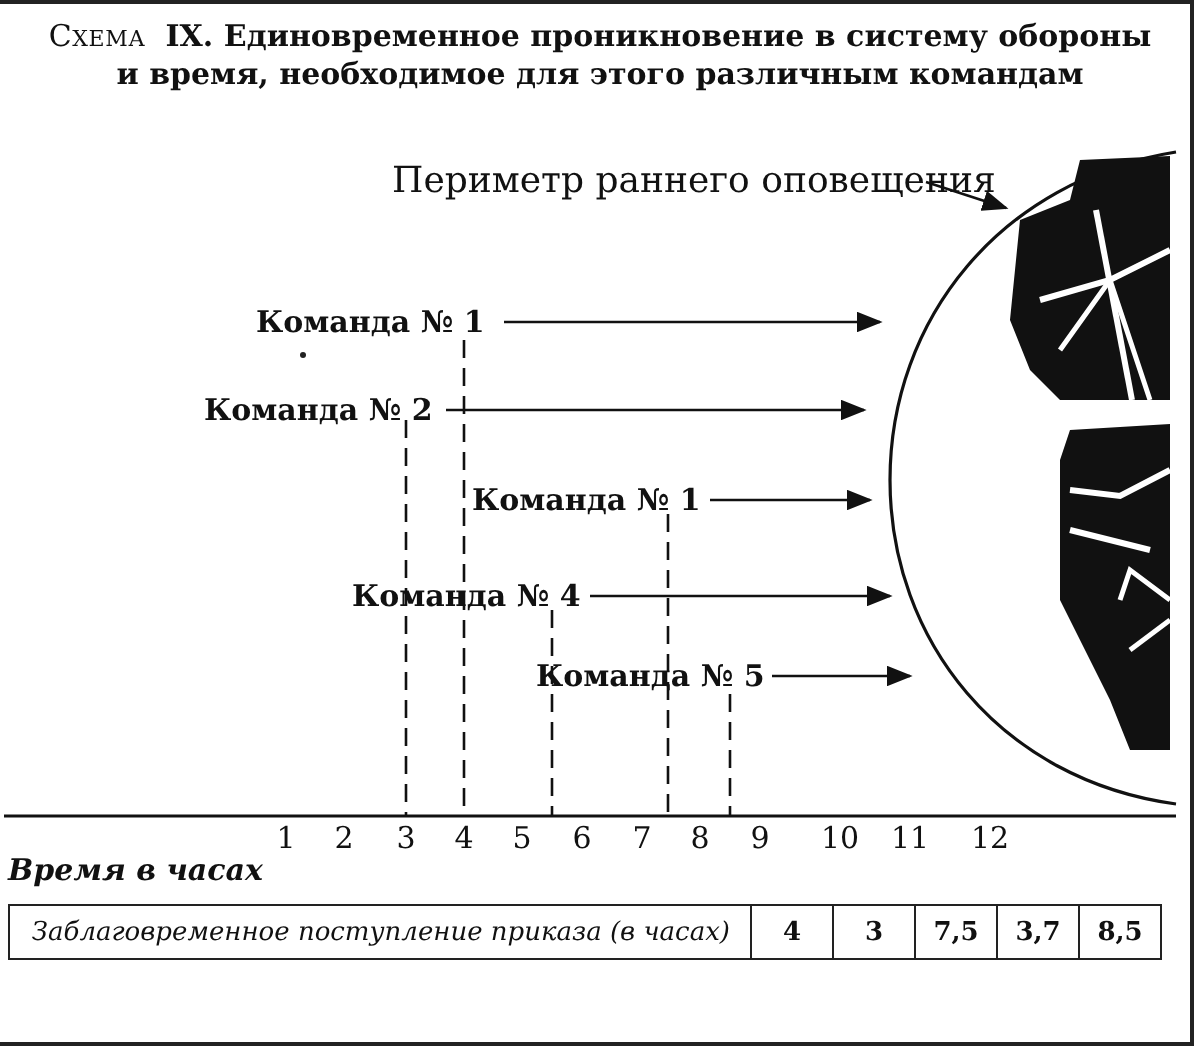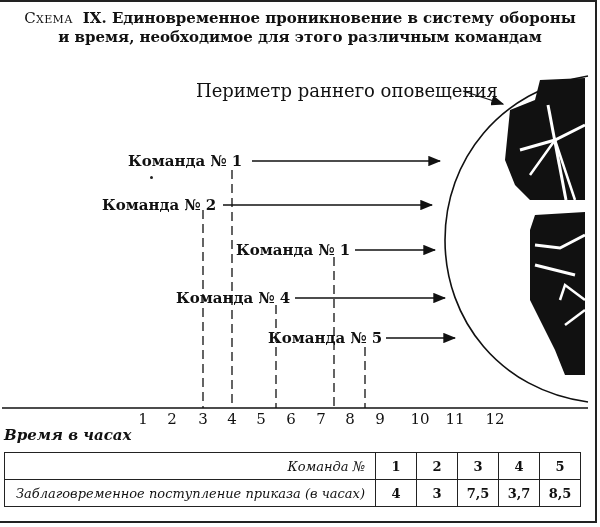--- a/index.html
+++ b/index.html
@@ -88,28 +88,20 @@
 <div class="tick" style="left:279px;">6</div>
 <div class="tick" style="left:309px;">7</div>
 <div class="tick" style="left:338px;">8</div>
 <div class="tick" style="left:368px;">9</div>
 <div class="tick" style="left:408px;">10</div>
 <div class="tick" style="left:443px;">11</div>
 <div class="tick" style="left:483px;">12</div>
 
 <table class="tbl">
   <tbody>
-      <tr>
-    <td class="hdr">Команда №</td>
-    <td class="v">1</td>
-    <td class="v">2</td>
-    <td class="v">3</td>
-    <td class="v">4</td>
-    <td class="v">5</td>
-  </tr>
   <tr>
     <td class="hdr">Заблаговременное поступление приказа (в часах)</td>
     <td class="v">4</td>
     <td class="v">3</td>
     <td class="v">7,5</td>
     <td class="v">3,7</td>
     <td class="v">8,5</td>
   </tr>
 </tbody>
   </table>

